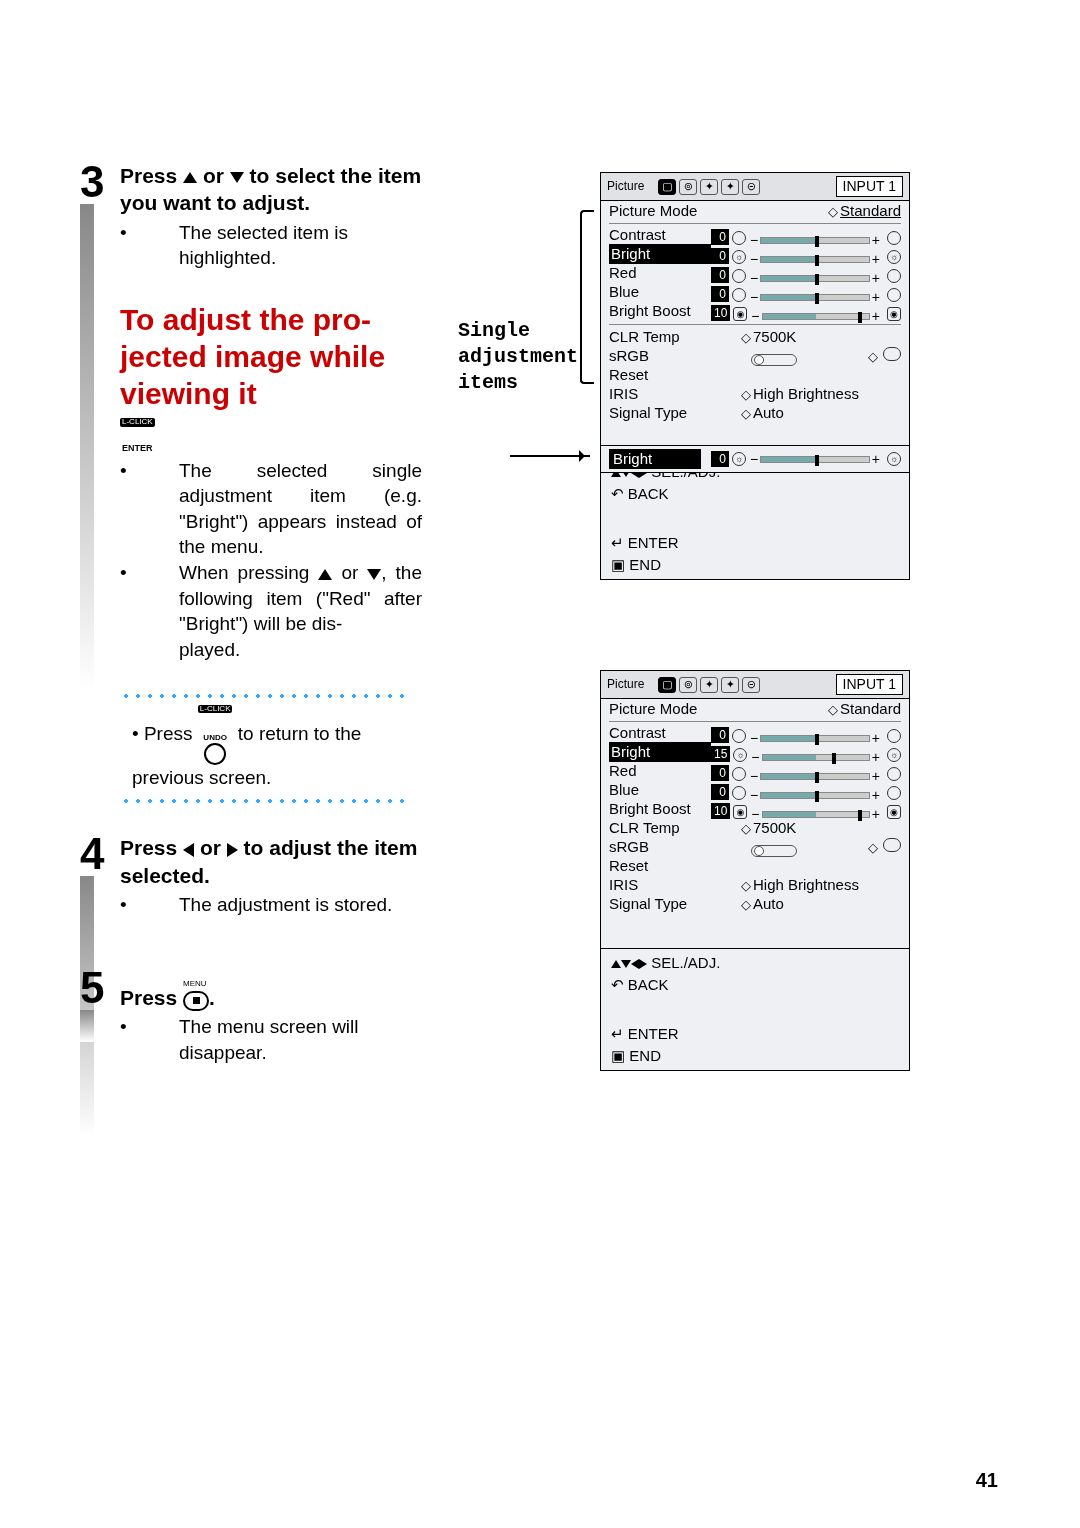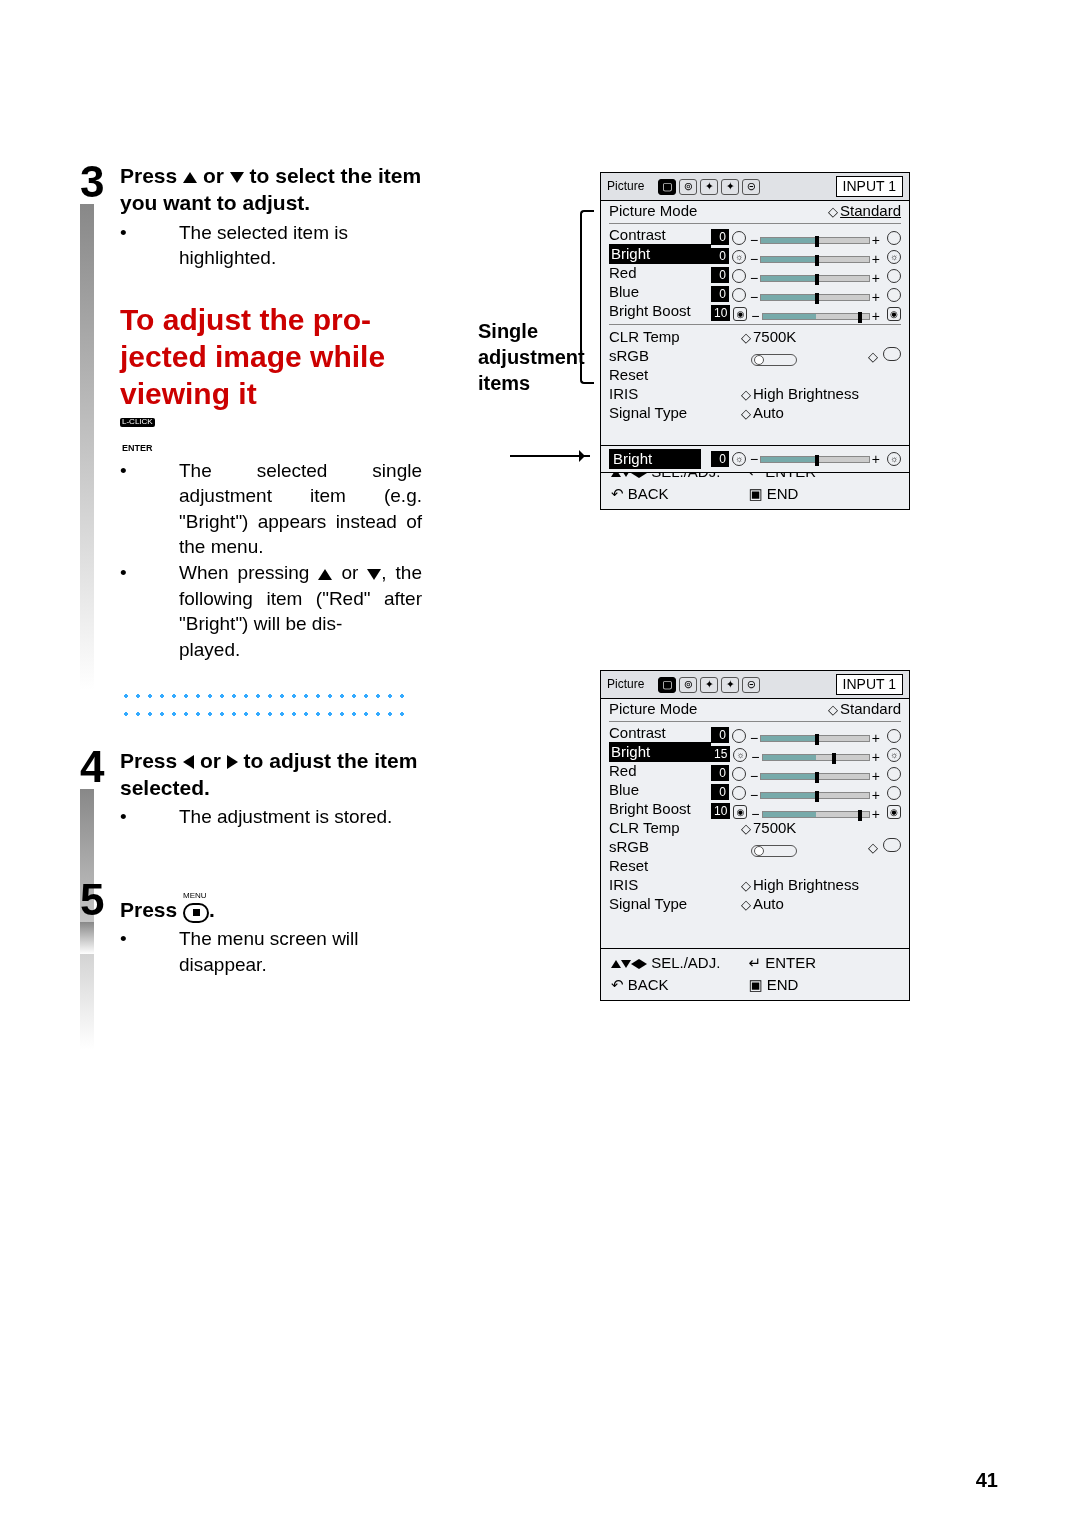--- a/index.html
+++ b/index.html
@@ -75,21 +75,21 @@
   .osd-row.pm { border-bottom:1px solid #888; padding-bottom:2px; margin-bottom:2px; }
   .val-badge { background:#000; color:#fff; font-size:12px; padding:0 3px; min-width:18px; text-align:right; display:inline-block; }
   .circ { width:14px; height:14px; border:1.5px solid #333; border-radius:50%; display:inline-flex; align-items:center; justify-content:center; font-size:9px; margin-left:3px; }
   .slider { flex:1; height:10px; margin:0 4px; position:relative; display:flex; align-items:center; }
   .slider .minus { font-size:14px; margin-right:2px; }
   .slider .plus { font-size:14px; margin-left:2px; }
   .slider .track { flex:1; height:7px; background:linear-gradient(to right, #7aa 0%, #7aa 50%, #ccc 50%, #ccc 100%); border:1px solid #888; position:relative; }
   .slider .thumb { position:absolute; top:-2px; width:4px; height:11px; background:#000; left:50%; }
   .osd-sep { border-top:1px solid #888; margin:3px 0; }
   .osd-row .diamond { font-size:13px; margin-right:2px; }
-  .osd-foot { border-top:1px solid #000; padding:4px 10px; font-size:15px; display:flex; gap:28px; }
+  .osd-foot { border-top:1px solid #000; padding:4px 10px; font-size:15px; display:flex; gap:28px;flex-direction:column; }
   .osd-foot .col { display:flex; flex-direction:column; gap:2px; }
   .osd-bar {
     position:absolute; border:1px solid #000; background:#eef0f3;
     height:28px; display:flex; align-items:center; padding:0 8px; font-size:15px;
   }
   .osd-bar .label { background:#000; color:#fff; padding:0 4px; width:92px; }
   .bracket {
     position:absolute; border:2px solid #000; border-right:none;
     border-top-left-radius:4px; border-bottom-left-radius:4px;
   }
@@ -156,20 +156,29 @@
         <div class="bullet-line" style="text-align:justify;">
             <span class="dot">•</span>
             <span class="txt"><span>When pressing </span><span class="tri up"></span><span> or </span><span class="tri down"></span><span style="white-space:pre-line;">, the following item ("Red" after "Bright") will be dis-
 played.</span></span>
           </div>
       </div>
 
       
       <div class="note-box">
         <div class="note-dots-t"></div>
+        <div class="note-body">
+          • <span>Press </span>
+          <span style="display:inline-block; vertical-align:middle; text-align:center; line-height:1;">
+            <span class="undo-badge">L-CLICK</span><br>
+            <span style="font-size:8px; font-weight:bold;">UNDO</span><br>
+            <span class="remote-btn undo"></span>
+          </span>
+          <span> to return to the previous screen.</span>
+        </div>
         <div class="note-dots-b"></div>
       </div>
     </div>
 
     <div class="step-block" style="margin-top:30px;">
       <div class="step-num">4</div>
       <div class="grad-bar" style="height:260px;"></div>
       <div class="step-content">
         <div class="step-title">
           <span>Press </span><span class="tri left"></span><span> or </span><span class="tri right"></span><span> to adjust the item selected.</span>
@@ -198,21 +207,21 @@
           <div class="bullet-line">
               <span class="dot">•</span>
               <span class="txt">The menu screen will disappear.</span>
             </div>
         </div>
       </div>
     </div>
 
   </div>
 
-  <div class="right-label" style="left:478px; top:318px; white-space:pre-line;">Single
+  <div class="right-label" style="left:458px; top:318px; white-space:pre-line;font-family:Liberation Mono, monospace;">Single
 adjustment
 items</div>
 
   <div class="bracket" style="left:580px; top:210px; width:14px; height:174px;"></div>
 
   <div class="arrow-line" style="left:510px; top:455px; width:80px;"></div>
 
   <div class="osd" style="left:600px; top:172px; width:310px;">
     <div class="osd-head">
       <span class="picture">Picture</span>

